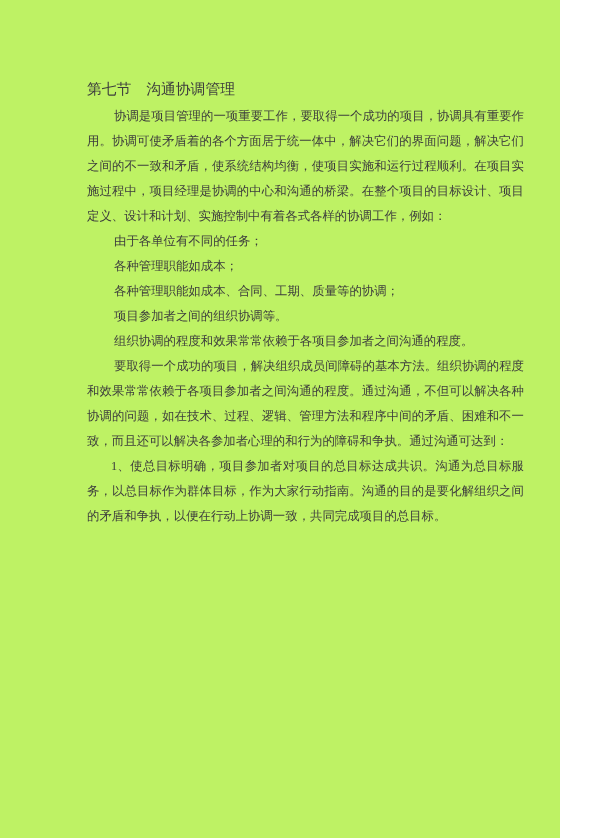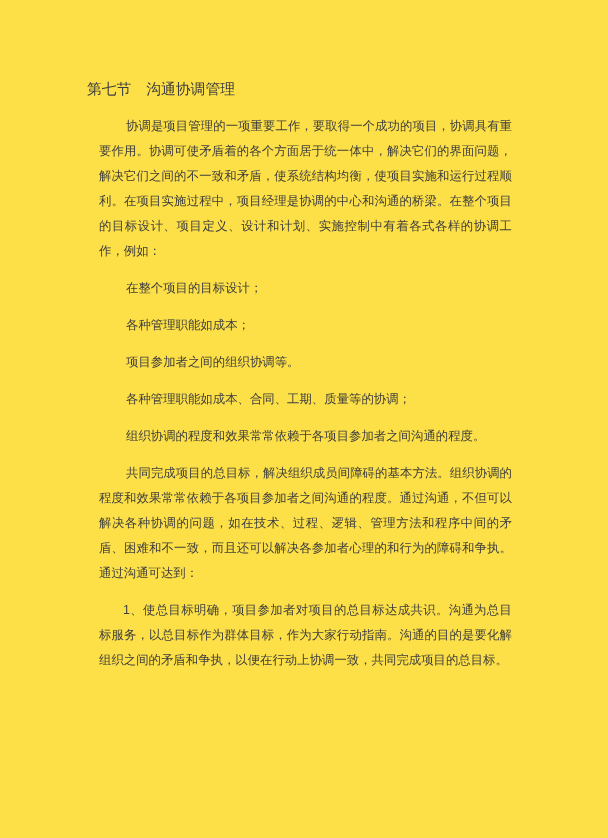--- a/index.html
+++ b/index.html
@@ -2,59 +2,59 @@
 <html><head>
 <meta charset="utf-8">
 <style>
   html, body {
     margin: 0;
     padding: 0;
     background: #ffffff;
   }
   .page {
     position: relative;
-    width: 608px;
+    width: 560px;
     height: 838px;
-    background: #fde047;
+    background: #bef264;
     overflow: hidden;
-    font-family: Liberation Sans, sans-serif;
+    font-family: Liberation Serif, serif;
     color: #3d3d3d;
   }
   .content {
     position: absolute;
     left: 87px;
     top: 77px;
     width: 437px;
   }
   .t {
     font-size: 14.8px;
     line-height: 25px;
     font-weight: normal;
     margin: 0 0 2px 0;
     white-space: pre;
   }
   .p, .sub, .num {
     font-size: 12.4px;
     line-height: 25px;
-    margin: 12px;
+    margin: 0;
     text-align: justify;
     letter-spacing: 0;
   }
   .p   { text-indent: 27px; }
   .sub { text-indent: 18px; }
   .num { text-indent: 24px; }
 </style>
 </head>
 <body>
 
 <div class="page">
   <div class="content">
     <h1 class="t">第七节　沟通协调管理</h1>
     <p class="p">协调是项目管理的一项重要工作，要取得一个成功的项目，协调具有重要作用。协调可使矛盾着的各个方面居于统一体中，解决它们的界面问题，解决它们之间的不一致和矛盾，使系统结构均衡，使项目实施和运行过程顺利。在项目实施过程中，项目经理是协调的中心和沟通的桥梁。在整个项目的目标设计、项目定义、设计和计划、实施控制中有着各式各样的协调工作，例如：</p>
-    <p class="p">在整个项目的目标设计；</p>
+    <p class="p">由于各单位有不同的任务；</p>
     <p class="p">各种管理职能如成本；</p>
+    <p class="p">各种管理职能如成本、合同、工期、质量等的协调；</p>
     <p class="p">项目参加者之间的组织协调等。</p>
-    <p class="p">各种管理职能如成本、合同、工期、质量等的协调；</p>
     <p class="p">组织协调的程度和效果常常依赖于各项目参加者之间沟通的程度。</p>
-    <p class="p">共同完成项目的总目标，解决组织成员间障碍的基本方法。组织协调的程度和效果常常依赖于各项目参加者之间沟通的程度。通过沟通，不但可以解决各种协调的问题，如在技术、过程、逻辑、管理方法和程序中间的矛盾、困难和不一致，而且还可以解决各参加者心理的和行为的障碍和争执。通过沟通可达到：</p>
+    <p class="p">要取得一个成功的项目，解决组织成员间障碍的基本方法。组织协调的程度和效果常常依赖于各项目参加者之间沟通的程度。通过沟通，不但可以解决各种协调的问题，如在技术、过程、逻辑、管理方法和程序中间的矛盾、困难和不一致，而且还可以解决各参加者心理的和行为的障碍和争执。通过沟通可达到：</p>
     <p class="num">1、使总目标明确，项目参加者对项目的总目标达成共识。沟通为总目标服务，以总目标作为群体目标，作为大家行动指南。沟通的目的是要化解组织之间的矛盾和争执，以便在行动上协调一致，共同完成项目的总目标。</p>
   </div>
 </div>
 
 </body></html>

